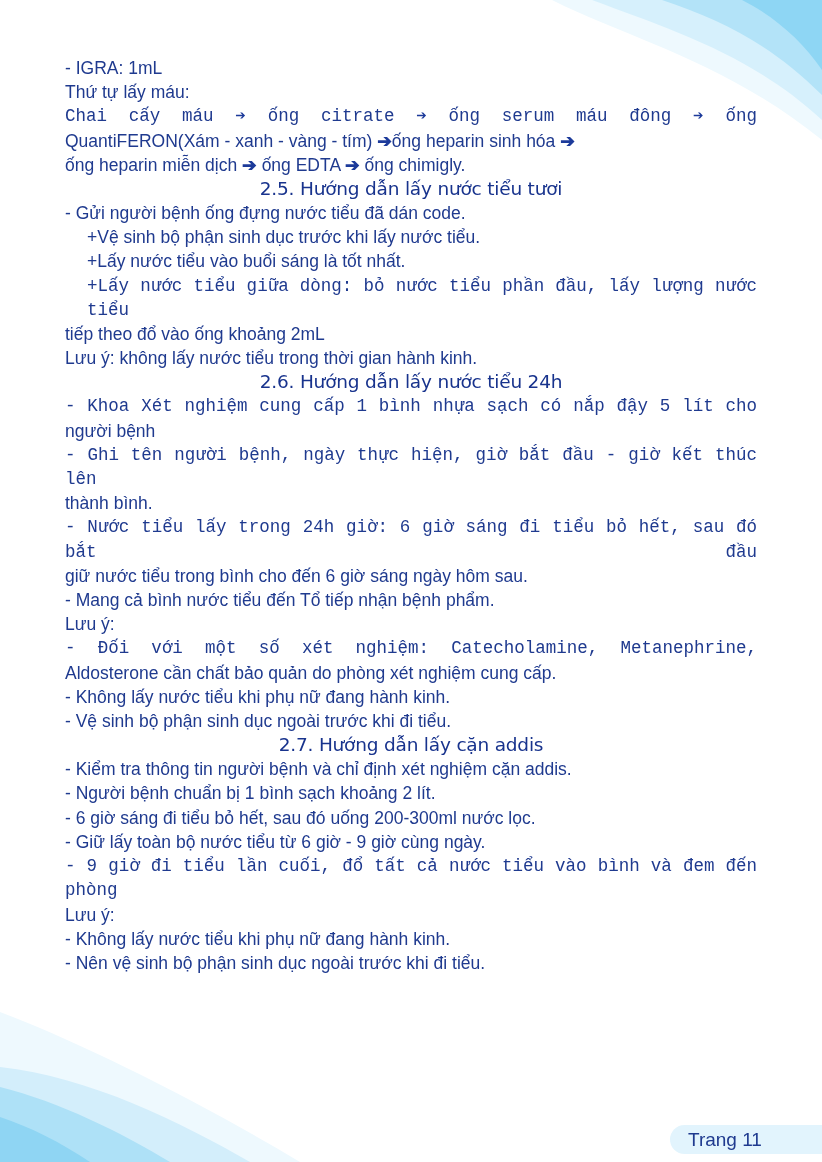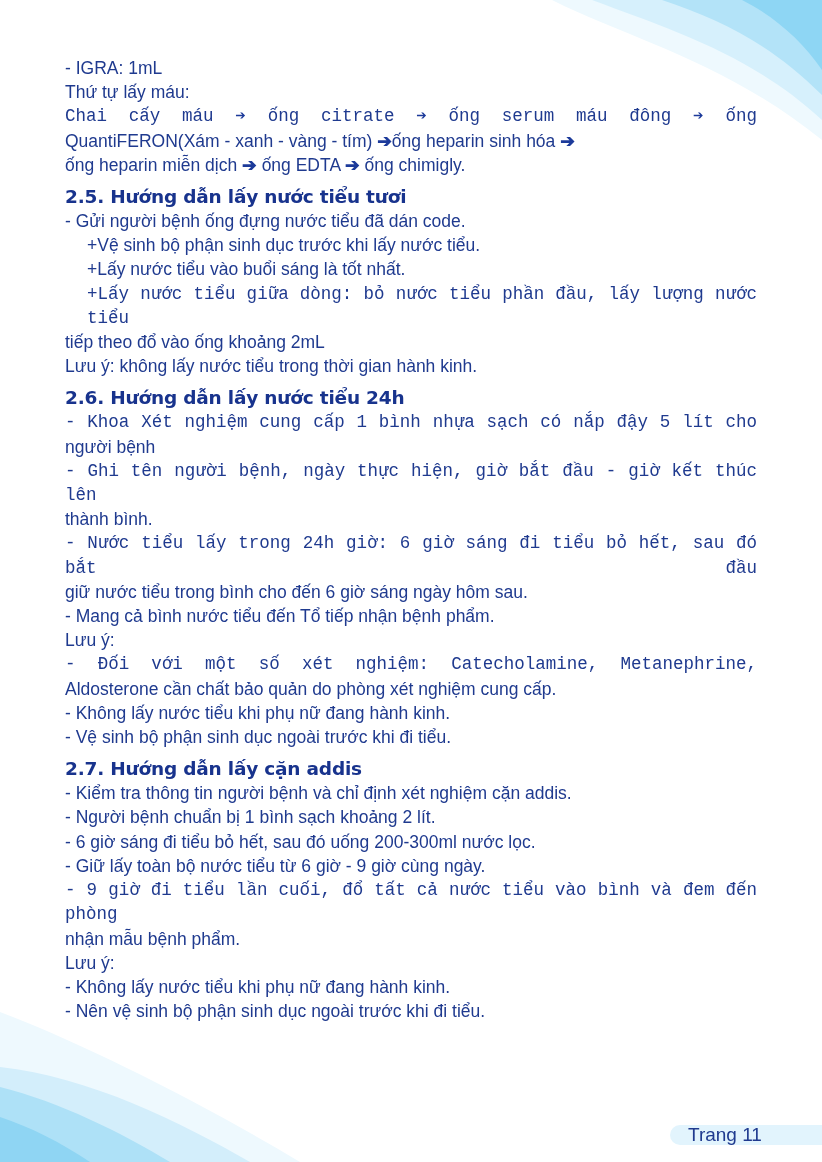--- a/index.html
+++ b/index.html
@@ -15,29 +15,29 @@
   .deco-bottom { left: 0; bottom: 0; width: 300px; height: 170px; }
 
   .content {
     position: absolute; left: 65px; top: 56px; width: 692px;
     font-size: 17.5px; line-height: 24.2px;
   }
   .line { display: block; }
   .justify { text-align: justify; text-align-last: justify; font-family: Liberation Mono, monospace; }
   .indent { padding-left: 22px; }
   .h {
-    font-family: "DejaVu Sans", sans-serif; font-weight: bold;
+    font-family: "DejaVu Sans", sans-serif; font-weight: normal;
     font-size: 18.5px; line-height: 24px; color: #18338d;
-    margin-top: 8px; letter-spacing: -0.2px;
+    letter-spacing: -0.2px; text-align: center;
   }
   .arrow { font-weight: bold; color: #1c3a9a; }
 
   .page-badge {
     position: absolute; right: 0; top: 1125px;
-    width: 152px; height: 20px; background: #e2f4fd;
+    width: 152px; height: 29px; background: #e2f4fd;
     border-radius: 15px 0 0 15px;
     display: flex; align-items: center;
   }
   .page-badge span { margin-left: 18px; font-size: 19px; color: #1f3a8f; }
 </style>
 </head>
 <body>
 
 <div class="deco deco-top">
   <svg width="270" height="180" viewBox="0 0 270 180">
@@ -110,21 +110,20 @@
     <span class="line">- Vệ sinh bộ phận sinh dục ngoài trước khi đi tiểu.</span>
   </div>
 
   <div>
     <div class="h">2.7. Hướng dẫn lấy cặn addis</div>
     <span class="line">- Kiểm tra thông tin người bệnh và chỉ định xét nghiệm cặn addis.</span>
     <span class="line">- Người bệnh chuẩn bị 1 bình sạch khoảng 2 lít.</span>
     <span class="line">- 6 giờ sáng đi tiểu bỏ hết, sau đó uống 200-300ml nước lọc.</span>
     <span class="line">- Giữ lấy toàn bộ nước tiểu từ 6 giờ - 9 giờ cùng ngày.</span>
     <span class="line justify">- 9 giờ đi tiểu lần cuối, đổ tất cả nước tiểu vào bình và đem đến phòng</span>
-    <span class="line">nhận mẫu bệnh phẩm.</span>
     <span class="line">Lưu ý:</span>
     <span class="line">- Không lấy nước tiểu khi phụ nữ đang hành kinh.</span>
     <span class="line">- Nên vệ sinh bộ phận sinh dục ngoài trước khi đi tiểu.</span>
   </div>
 </div>
 
 <div class="page-badge">
   <span>Trang 11</span>
 </div>
 

